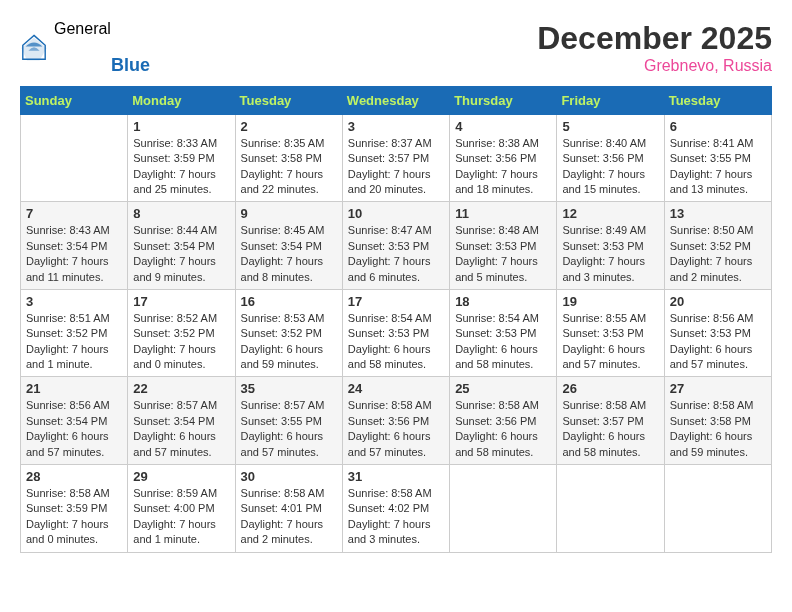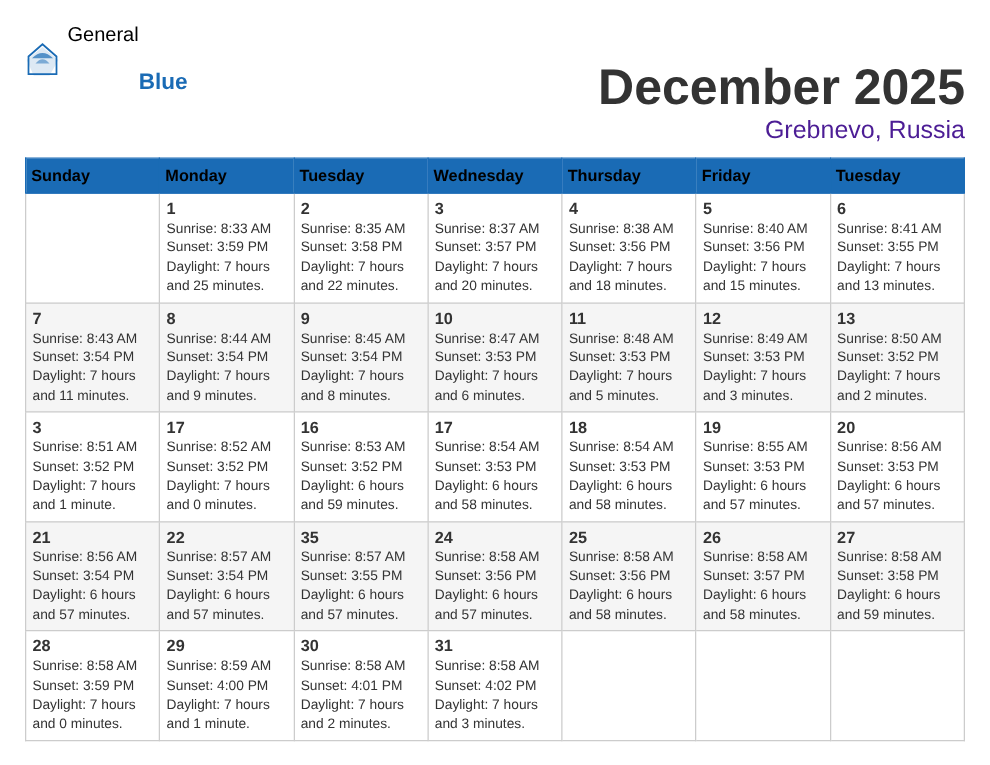--- a/index.html
+++ b/index.html
@@ -27,37 +27,36 @@
       line-height: 1.1;
     }
     .logo-icon {
       width: 28px;
       height: 28px;
     }
     .title-block {
       text-align: right;
     }
     .month-title {
-      font-size: 40px;
+      font-size: 32px;
       font-weight: bold;
       color: #333;
-      margin-top: 28px;
     }
     .location {
-      font-size: 20px;
-      color: #4c1d95;
+      font-size: 16px;
+      color: #ec4899;
     }
     .calendar {
       width: 100%;
       border-collapse: collapse;
       border: 1px solid #ccc;
     }
     .calendar th {
       background: #1a6bb5;
-      color: #000000;
+      color: #bef264;
       font-size: 13px;
       font-weight: bold;
       padding: 6px 4px;
       text-align: left;
       border: 1px solid #1a6bb5;
     }
     .calendar td {
       border: 1px solid #ccc;
       vertical-align: top;
       padding: 4px 5px;

